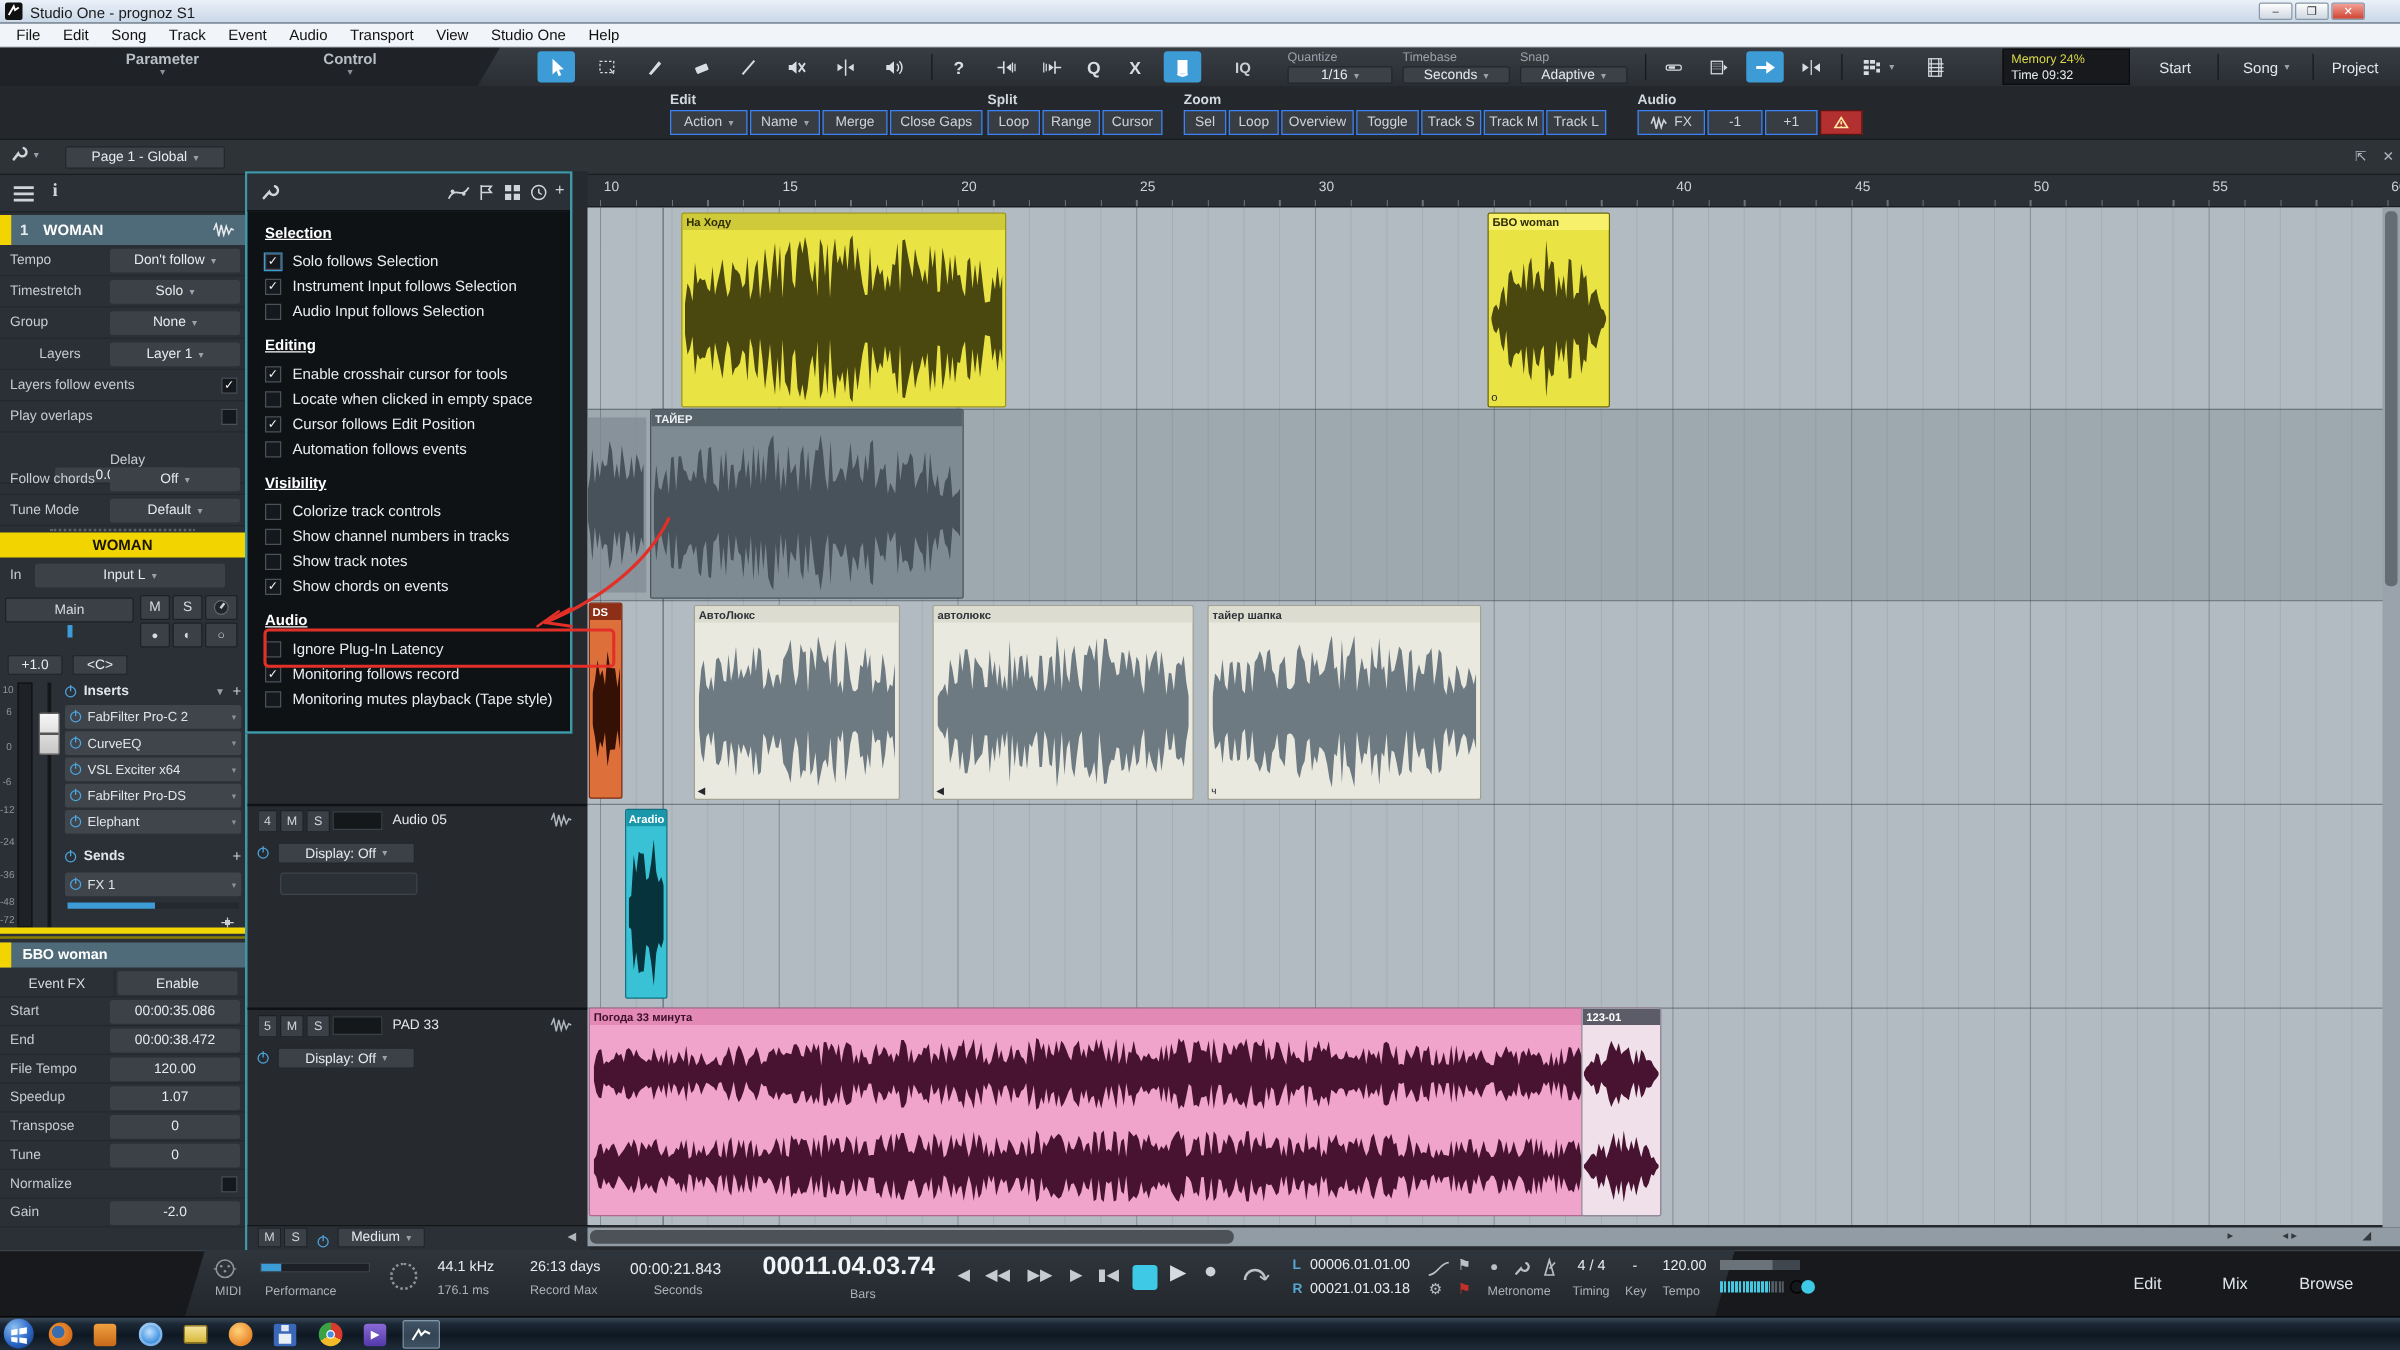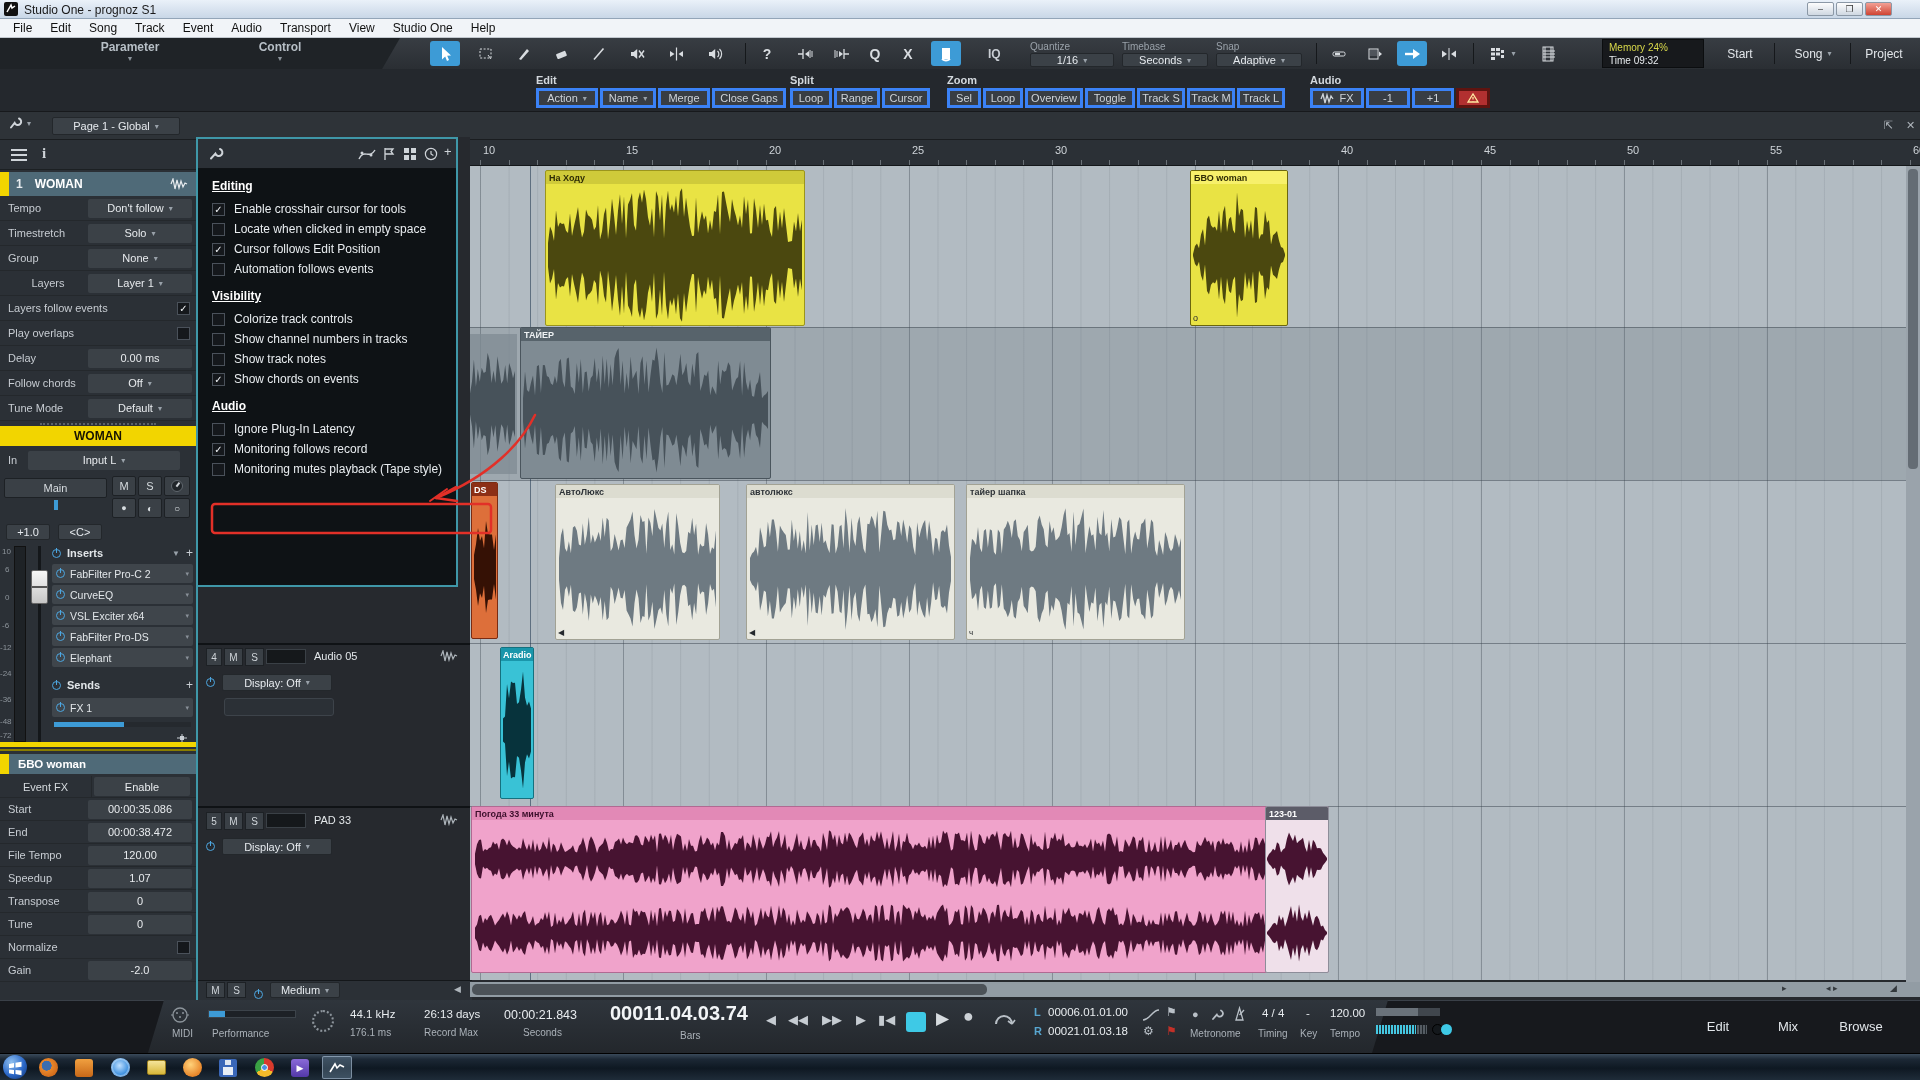--- a/index.html
+++ b/index.html
@@ -24,21 +24,21 @@
   .sep{position:absolute;top:5px;width:1px;height:21px;background:#15181b;}
   .qgroup .lab{font-size:10px;color:#9aa2aa;}
   .chip{background:#3b4147;border:1px solid #23272b;border-radius:2px;color:#e6eaee;font-size:11px;display:flex;align-items:center;justify-content:center;}
   .dd::after{content:"▾";font-size:8px;color:#99a1a9;margin-left:5px;}
   .membox{background:#17191c;border:1px solid #0b0d0f;font-family:"DejaVu Sans Mono",monospace;font-size:10px;padding:1px 6px;line-height:13px;}
   .membox .mem{color:#d8d84a;}
   .membox .tim{color:#e8ecef;}
   .topbtn{color:#e2e6ea;font-size:12px;display:flex;align-items:center;justify-content:center;}
   .toolbar2{left:0;top:69px;width:1920px;height:43px;background:#24282d;border-bottom:1px solid #17191c;}
   .glab{position:absolute;top:5px;font-size:11px;font-weight:bold;color:#d3d8dd;}
-  .gbtn{position:absolute;top:19px;height:20px;background:#383d43;border:3px solid #3b82f6;color:#ced3d8;font-size:11px;display:flex;align-items:center;justify-content:center;}
+  .gbtn{position:absolute;top:19px;height:20px;background:#383d43;border:1px solid #3b82f6;color:#ced3d8;font-size:11px;display:flex;align-items:center;justify-content:center;}
   .pagebar{left:0;top:112px;width:1920px;height:28px;background:#2e3338;border-bottom:1px solid #1a1d20;}
   
   .insp{left:0;top:140px;width:196px;height:860px;background:#2b3036;}
   .irow{position:absolute;left:0;width:196px;height:25px;border-bottom:1px solid #24282c;display:flex;align-items:center;}
   .irow .lbl{flex:1;padding-left:8px;font-size:11px;color:#c7ccd2;}
   .vchip{width:104px;height:19px;margin-right:4px;background:#3b4147;border-radius:2px;display:flex;align-items:center;justify-content:center;font-size:11px;color:#e8ebee;}
   .cb{width:13px;height:13px;border:1px solid #4a515a;background:#15181c;color:#f2f5f7;font-size:10px;line-height:12px;text-align:center;}
   .cb.on::after{content:"✓";}
   .cb.foc{box-shadow:0 0 0 1px #3d9bd6;}
   .ylw{background:#f2d500;color:#181400;font-weight:bold;font-size:12px;display:flex;align-items:center;justify-content:center;}
@@ -378,21 +378,21 @@
         </div>
       </div>
     <div class="irow" style="top:156px;">
         <span class="lbl">Layers follow events</span>
         <div class="cb on" style="margin-right:6px;"></div>
       </div>
     <div class="irow" style="top:181px;">
         <span class="lbl">Play overlaps</span>
         <div class="cb" style="margin-right:6px;"></div>
       </div>
-    <div class="irow" style="top:206px;">
+    <div class="irow" style="top:222px;flex-direction:column;">
         <span class="lbl">Delay</span>
         <div class="vchip">
           <span>0.00 ms</span>
         </div>
       </div>
     <div class="irow" style="top:231px;">
         <span class="lbl">Follow chords</span>
         <div class="vchip dd">
           <span>Off</span>
         </div>
@@ -747,20 +747,35 @@
             <rect x="8" y="8" width="5" height="5"></rect>
           </g>
         </svg>
       <svg class="r" style="left:226px;top:8px;" width="14" height="14" viewBox="0 0 14 14">
           <circle cx="7" cy="7" r="5.6" stroke="#cfd4d9" fill="none" stroke-width="1.2"></circle>
           <path d="M7,4 v3 l2.4,1.6" stroke="#cfd4d9" fill="none" stroke-width="1.2"></path>
         </svg>
       <span class="tx" style="left:246px;top:5px;font-size:13px;color:#cfd4d9;">+</span>
     </div>
     <div style="padding:10px 0 0 14px;">
+      <div class="msec">
+        <div class="mtitle">Selection</div>
+        <div class="mi">
+            <span class="cb foc on"></span>
+            <span class="lbl">Solo follows Selection</span>
+          </div>
+        <div class="mi">
+            <span class="cb on"></span>
+            <span class="lbl">Instrument Input follows Selection</span>
+          </div>
+        <div class="mi">
+            <span class="cb"></span>
+            <span class="lbl">Audio Input follows Selection</span>
+          </div>
+      </div>
       <div class="msec">
         <div class="mtitle">Editing</div>
         <div class="mi">
             <span class="cb on"></span>
             <span class="lbl">Enable crosshair cursor for tools</span>
           </div>
         <div class="mi">
             <span class="cb"></span>
             <span class="lbl">Locate when clicked in empty space</span>
           </div>

